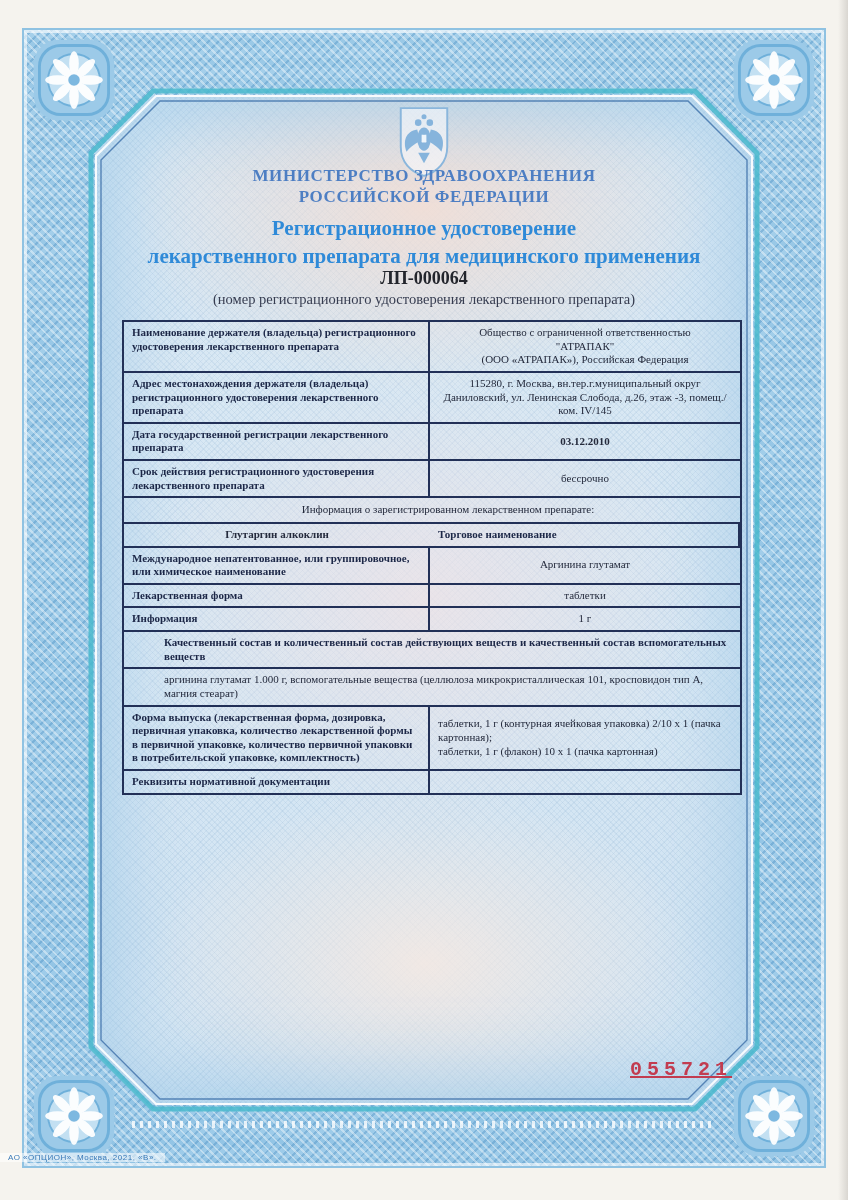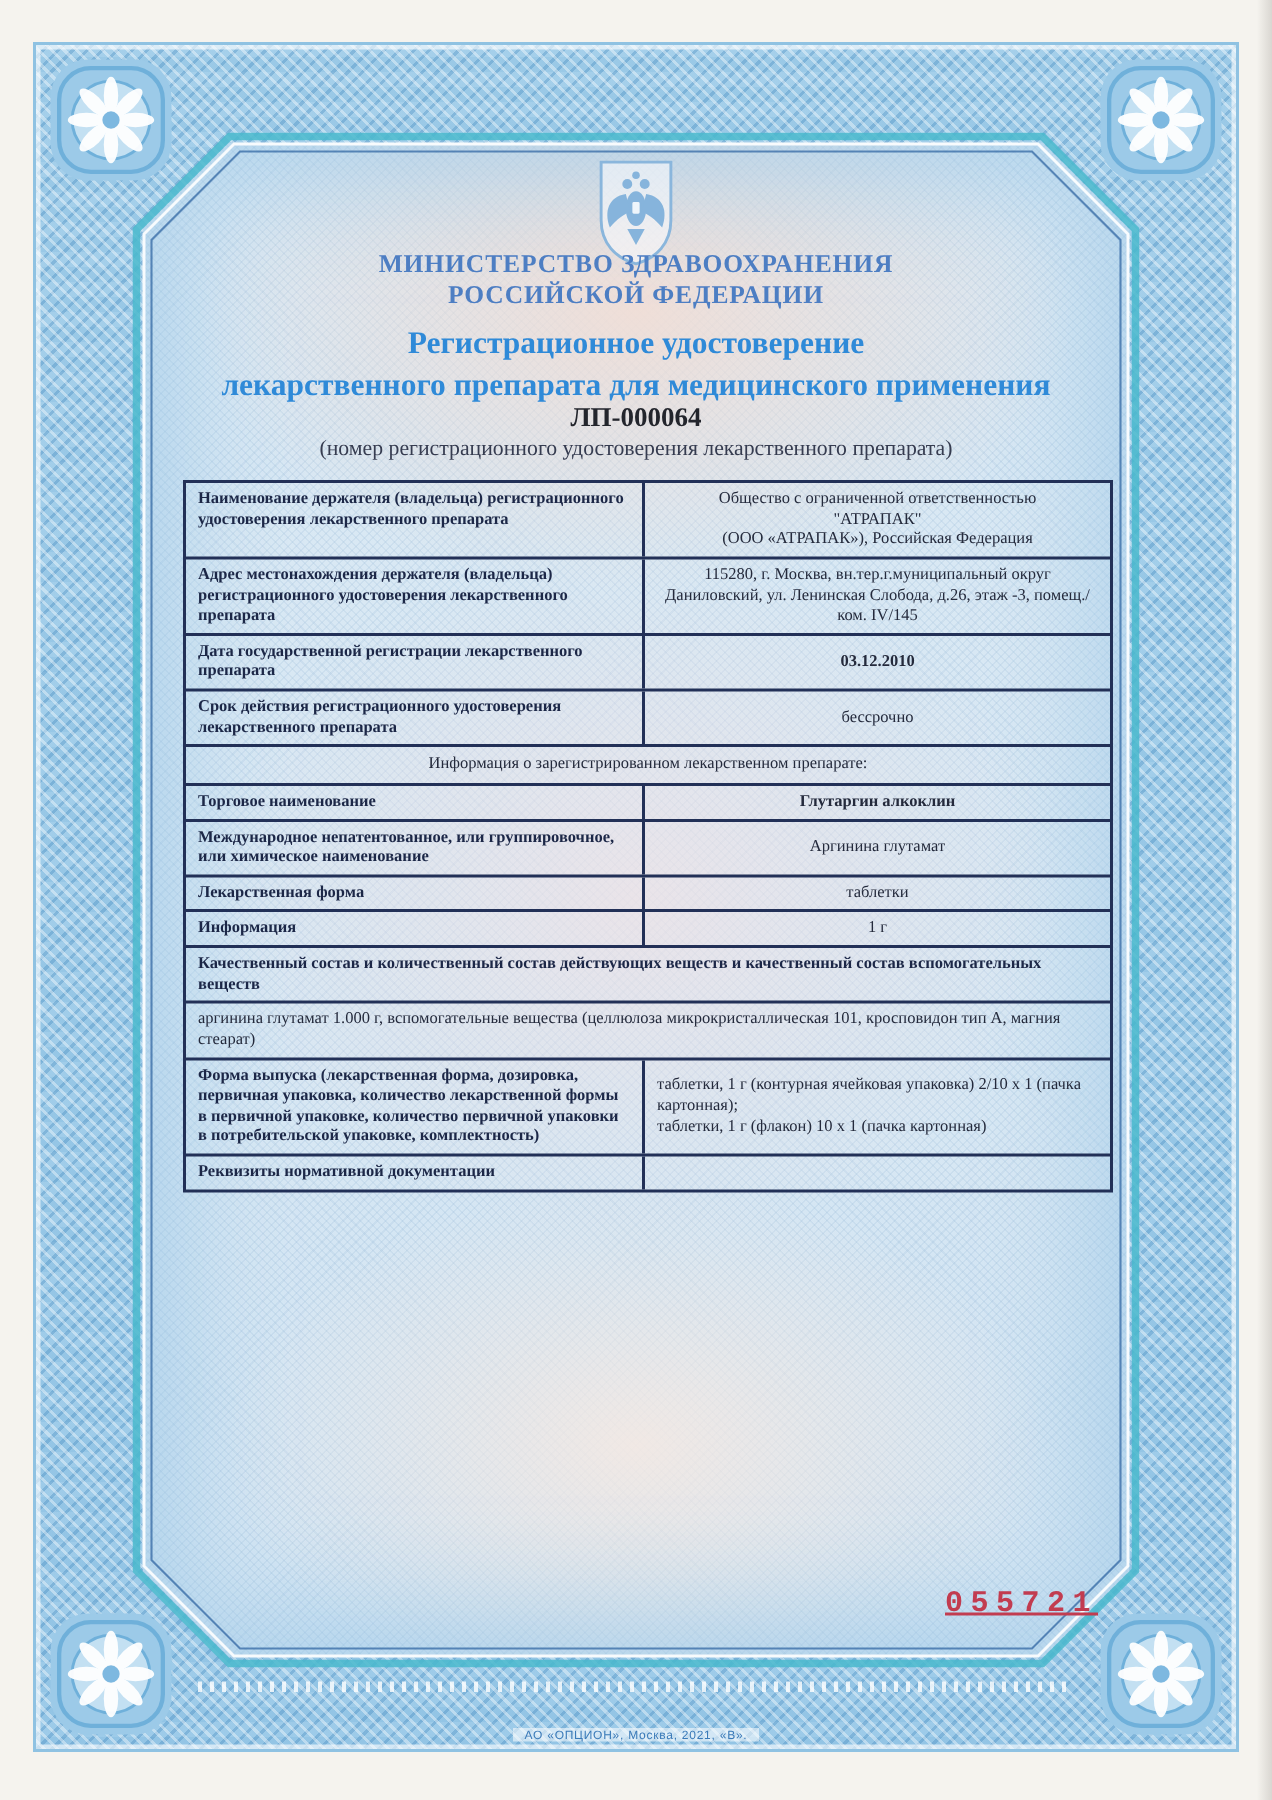--- a/index.html
+++ b/index.html
@@ -68,39 +68,39 @@
   }
   
   .cert-table{
     position:absolute; left:122px; top:320px; width:616px;
     border:2px solid #223057; color:#242a3c;
     font-size:11px; line-height:1.24;
     background:rgba(255,255,255,0.05);
   }
   .row{ display:grid; grid-template-columns:306px 1fr; }
   .row + .row{ border-top:2px solid #223057; }
-  .row.span{ grid-template-columns:1fr; }
+  .row.span{ grid-template-columns:1fr;padding-left:32px; }
   .cell{ padding:4px 8px; }
   .cell.label{ border-right:2px solid #223057; font-weight:bold; color:#1c2747; }
   .cell.value{
     display:flex; align-items:center; justify-content:center;
     text-align:center; white-space:pre-line;
   }
   .cell.value.val-left{ justify-content:flex-start; text-align:left; }
   .cell.value.val-bold{ font-weight:bold; }
   .cell.span-center{ text-align:center; padding:5px 8px; }
   .cell.span-bold{ font-weight:bold; color:#1c2747; }
   
   .serial{
     position:absolute; left:630px; top:1058px;
     font-family:"Liberation Mono", monospace; font-weight:bold;
     font-size:20px; letter-spacing:5px; color:#c23c50;text-decoration:underline;
   }
   .imprint{
-    position:absolute; left:0; top:1146px; width:100%; text-align:center;
+    position:absolute; left:0; top:1146px; width:100%; text-align:left;
   }
   .imprint span{
     display:inline-block; background:rgba(255,255,255,.55);
     color:#3a7ab8; font-size:8px; letter-spacing:.5px; padding:0 8px;
     font-family:"Liberation Sans", sans-serif;
   }
 </style>
 </head>
 <body>
 
@@ -224,22 +224,22 @@
       <div class="cell value val-bold">03.12.2010</div>
     </div>
     <div class="row">
       <div class="cell label">Срок действия регистрационного удостоверения лекарственного препарата</div>
       <div class="cell value">бессрочно</div>
     </div>
     <div class="row span">
       <div class="cell span-center">Информация о зарегистрированном лекарственном препарате:</div>
     </div>
     <div class="row">
+      <div class="cell value val-bold">Глутаргин алкоклин</div>
       <div class="cell label">Торговое наименование</div>
-      <div class="cell value val-bold">Глутаргин алкоклин</div>
     </div>
     <div class="row">
       <div class="cell label">Международное непатентованное, или группировочное, или химическое наименование</div>
       <div class="cell value">Аргинина глутамат</div>
     </div>
     <div class="row">
       <div class="cell label">Лекарственная форма</div>
       <div class="cell value">таблетки</div>
     </div>
     <div class="row">

